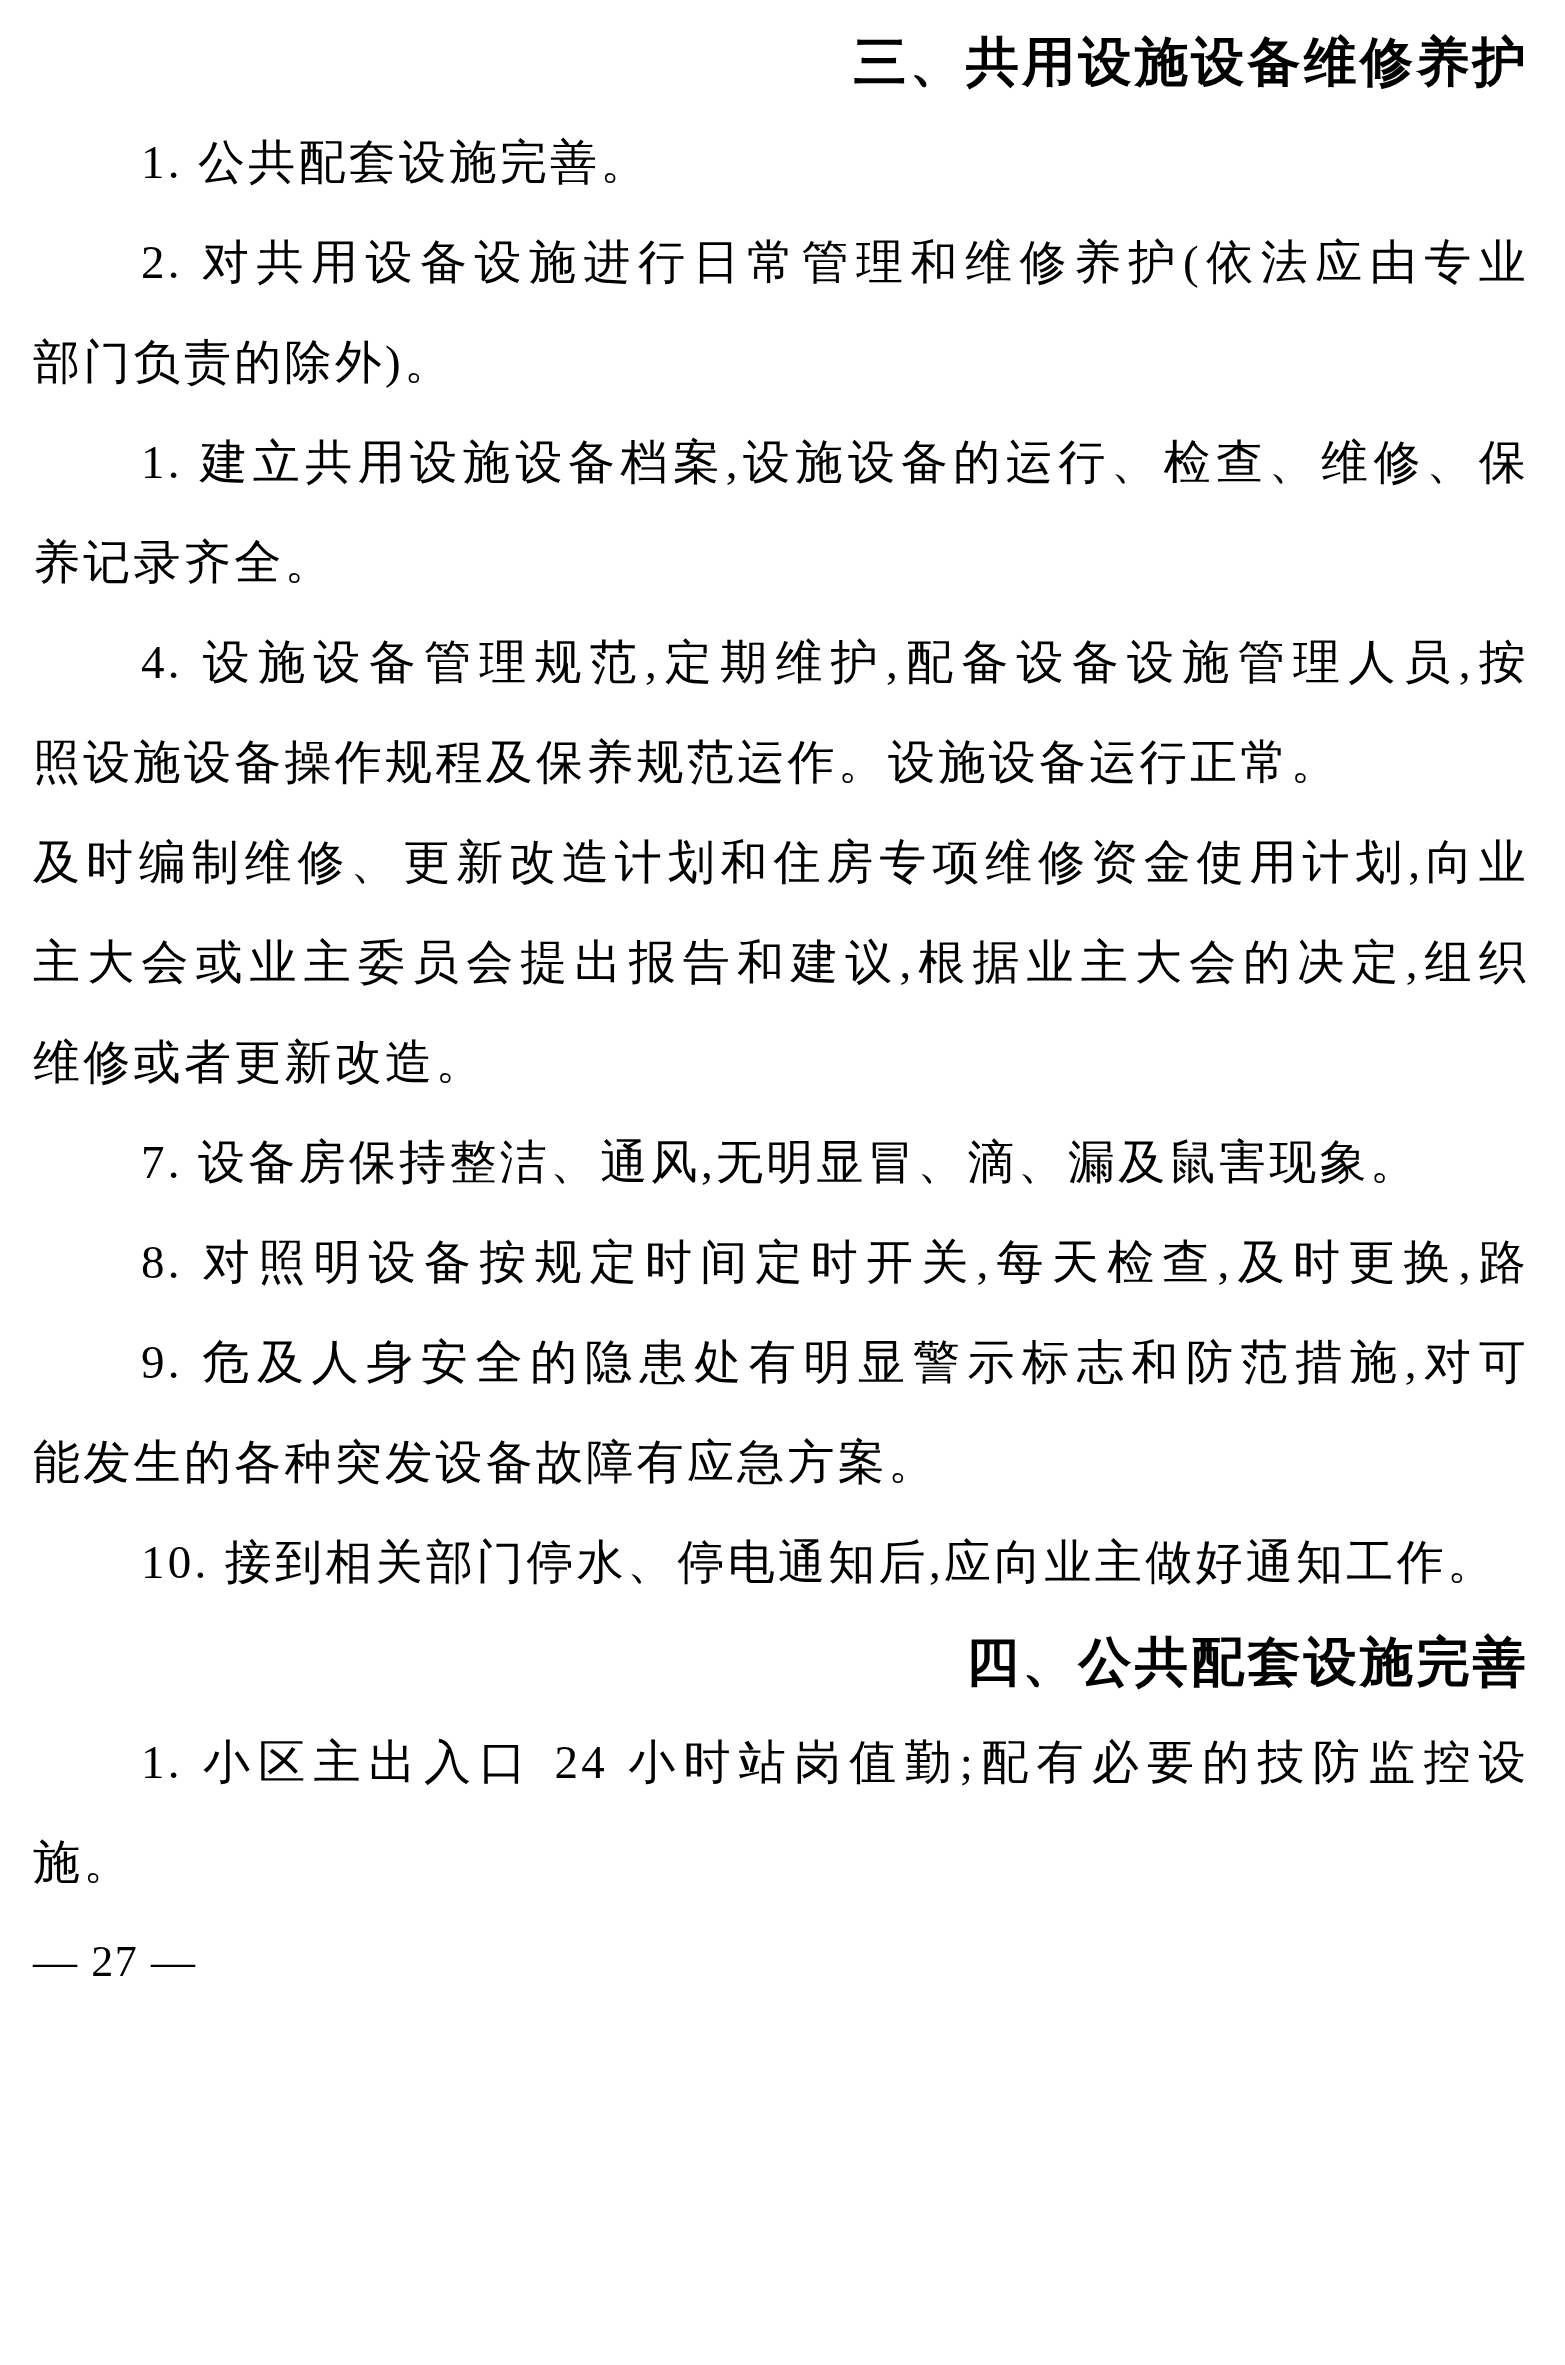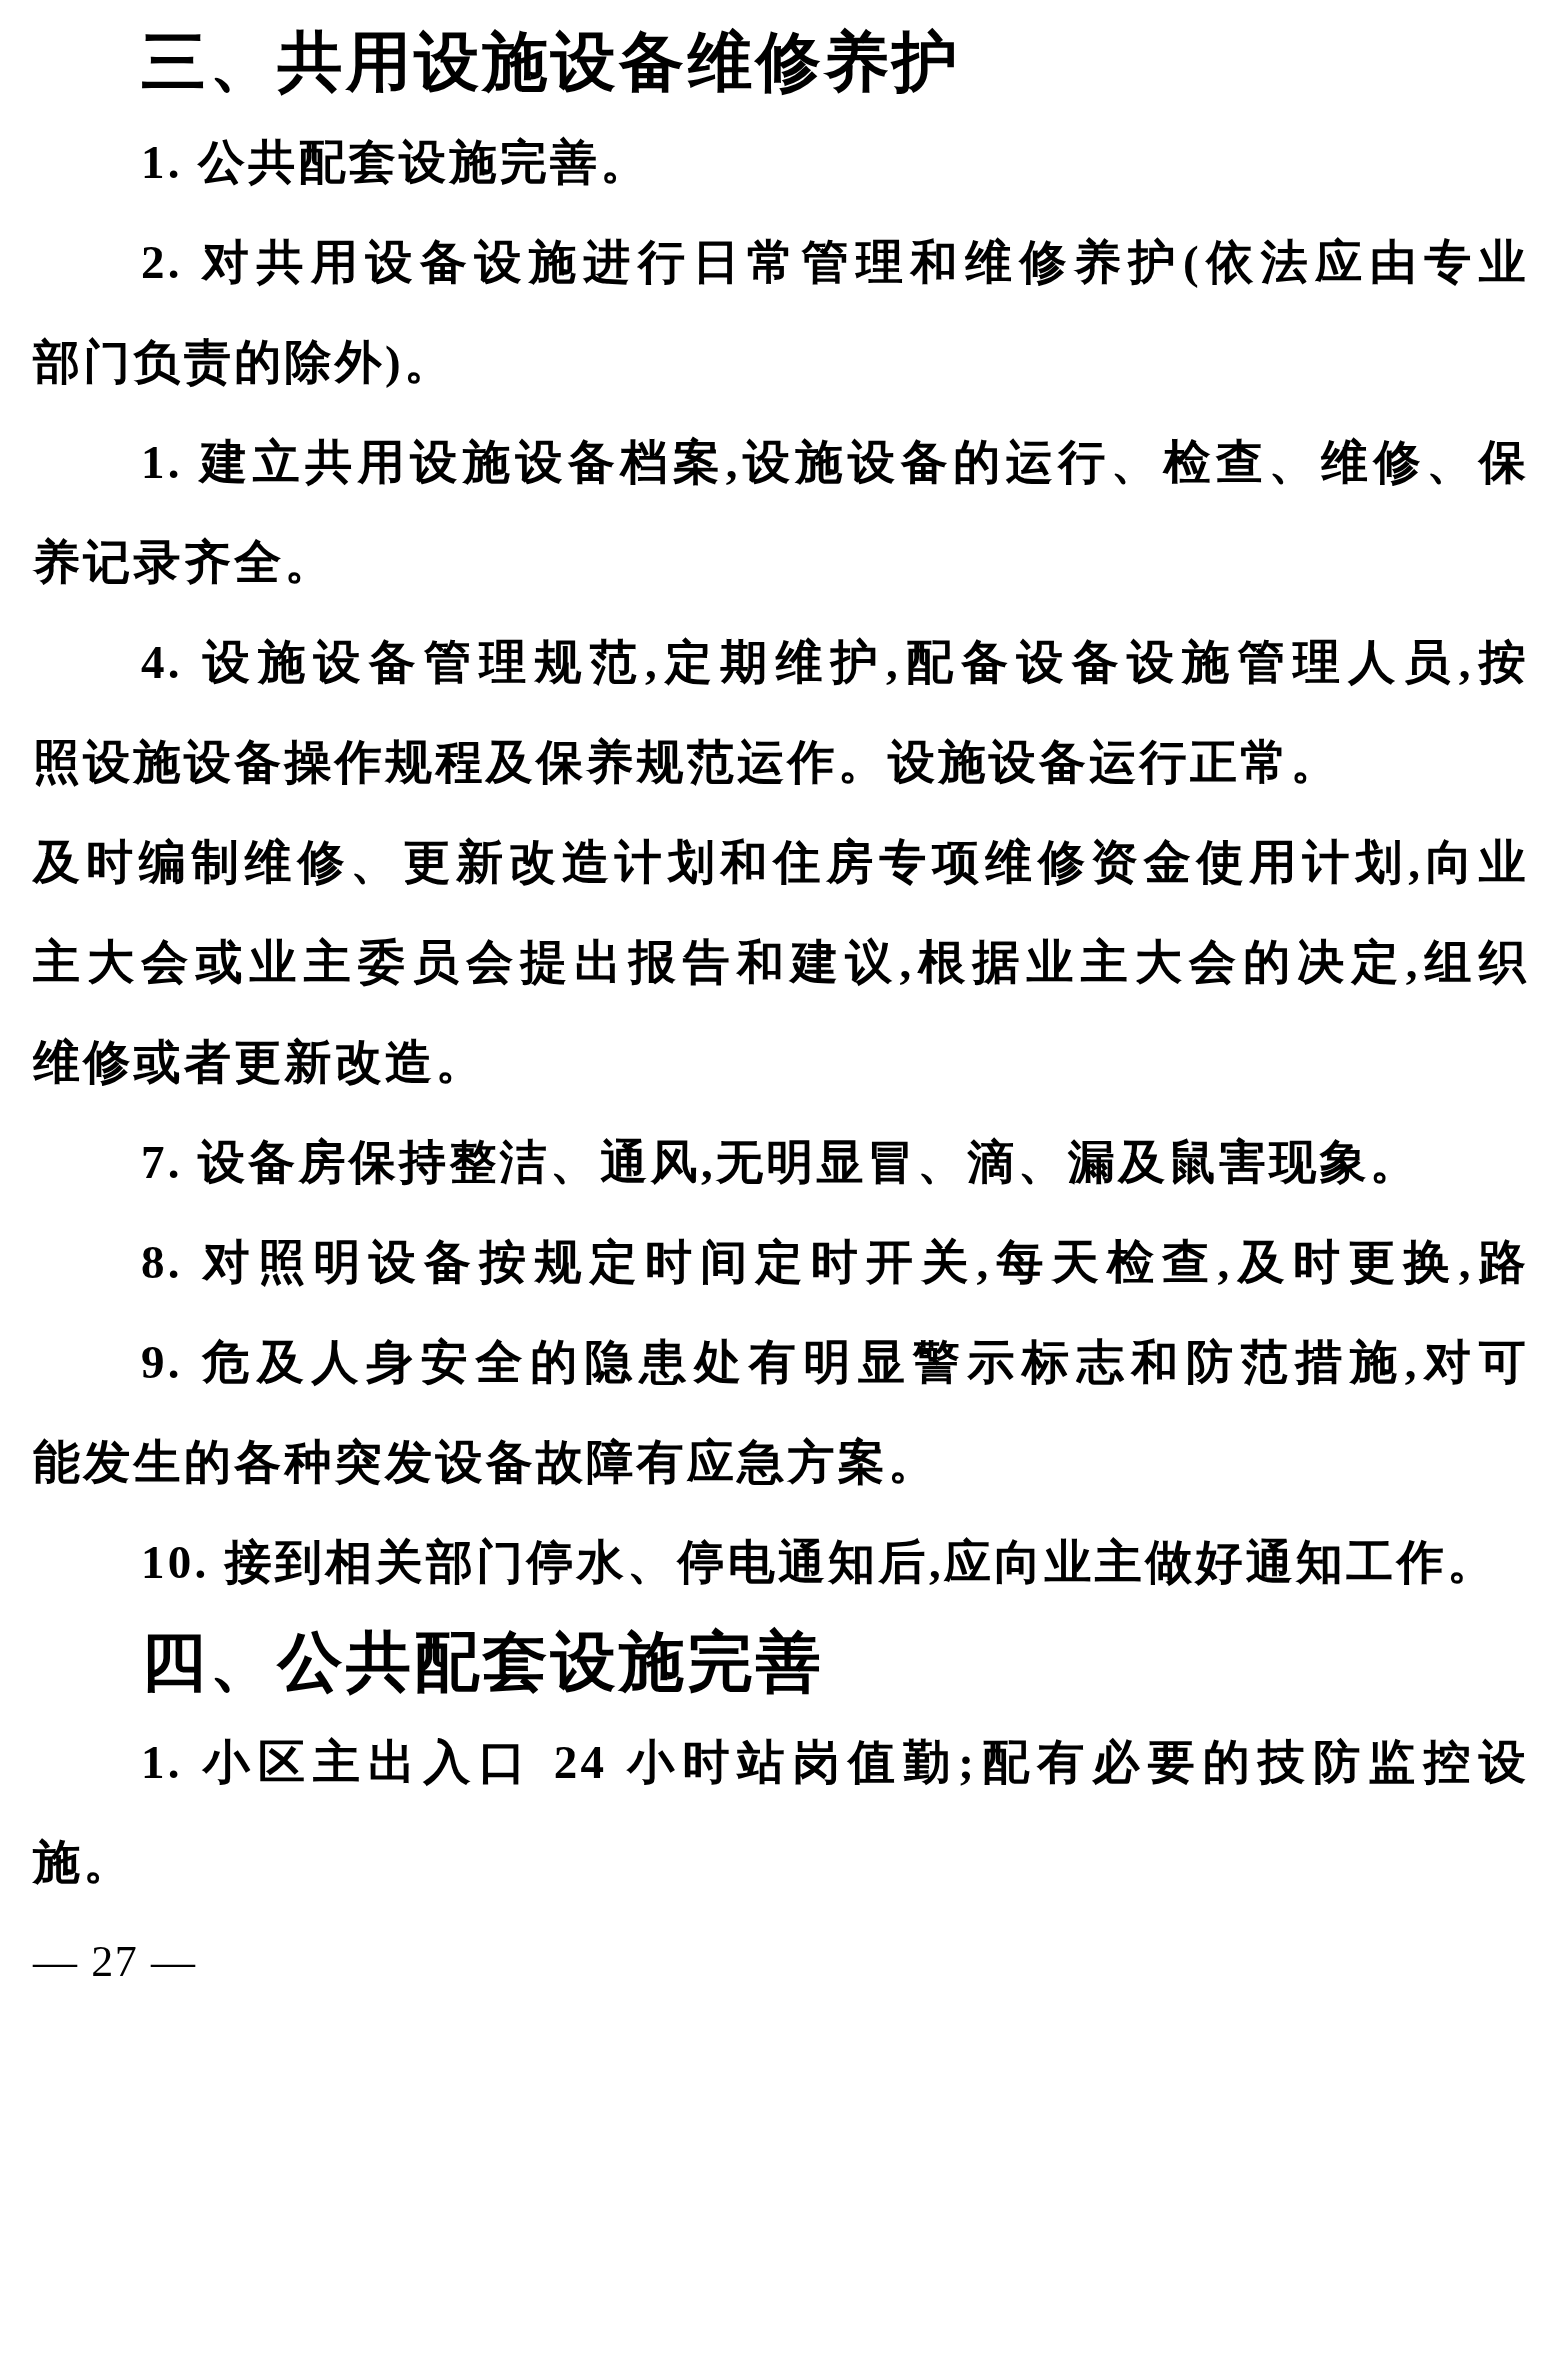--- a/index.html
+++ b/index.html
@@ -21,35 +21,35 @@
     left: 33px;
     top: 12.3px;
     width: 1496px;
   }
   .line {
     height: 100px;
     line-height: 100px;
     font-size: 47px;
     letter-spacing: 3.3px;
     white-space: nowrap;
-    font-weight: bold;
   }
   .indent {
     text-indent: 108px;
   }
   .fill {
     white-space: normal;
     text-align: justify;
     text-align-last: justify;
   }
   .heading {
     font-family: "Liberation Sans", "DejaVu Sans", sans-serif;
     font-weight: 700;
-    font-size: 65px;
+    font-size: 53px;
     letter-spacing: 3.3px;
+    text-align: right;
   }
   .footer {
     height: 100px;
     line-height: 100px;
     font-size: 44px;
     letter-spacing: 1.6px;
     padding-right: 19.6px;
     font-family: "Liberation Serif", "DejaVu Serif", serif;
   }
 </style>

